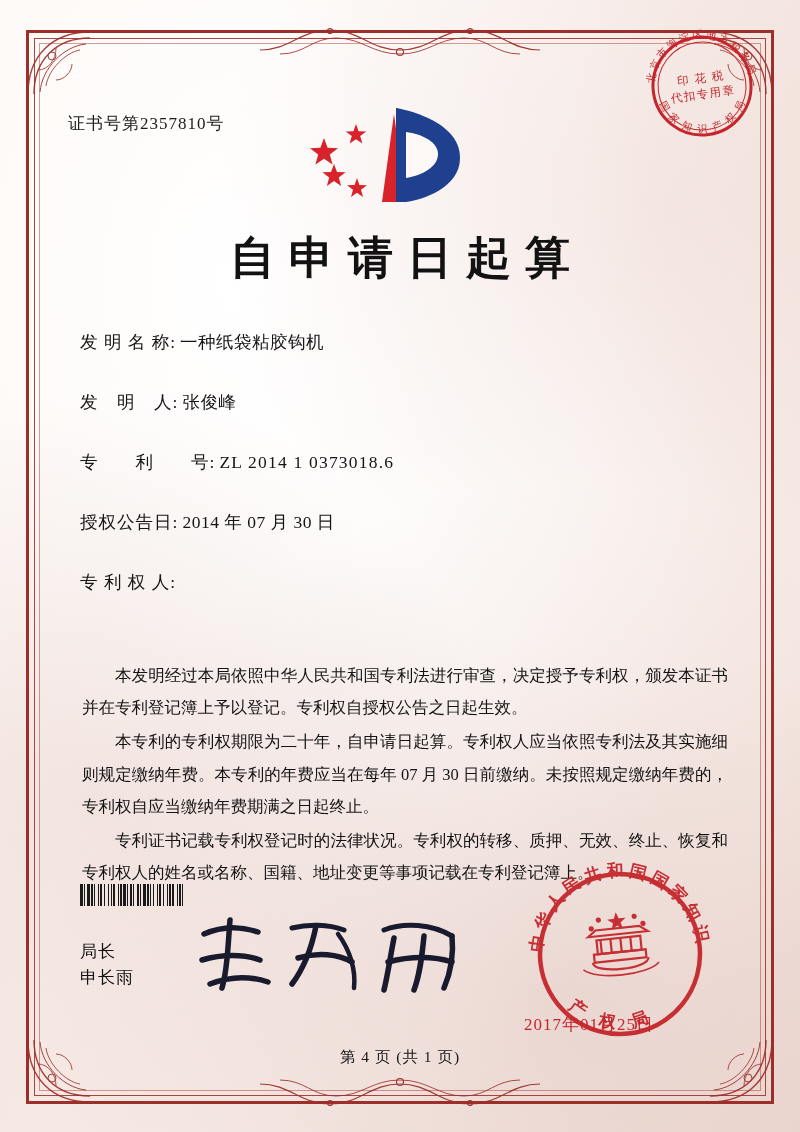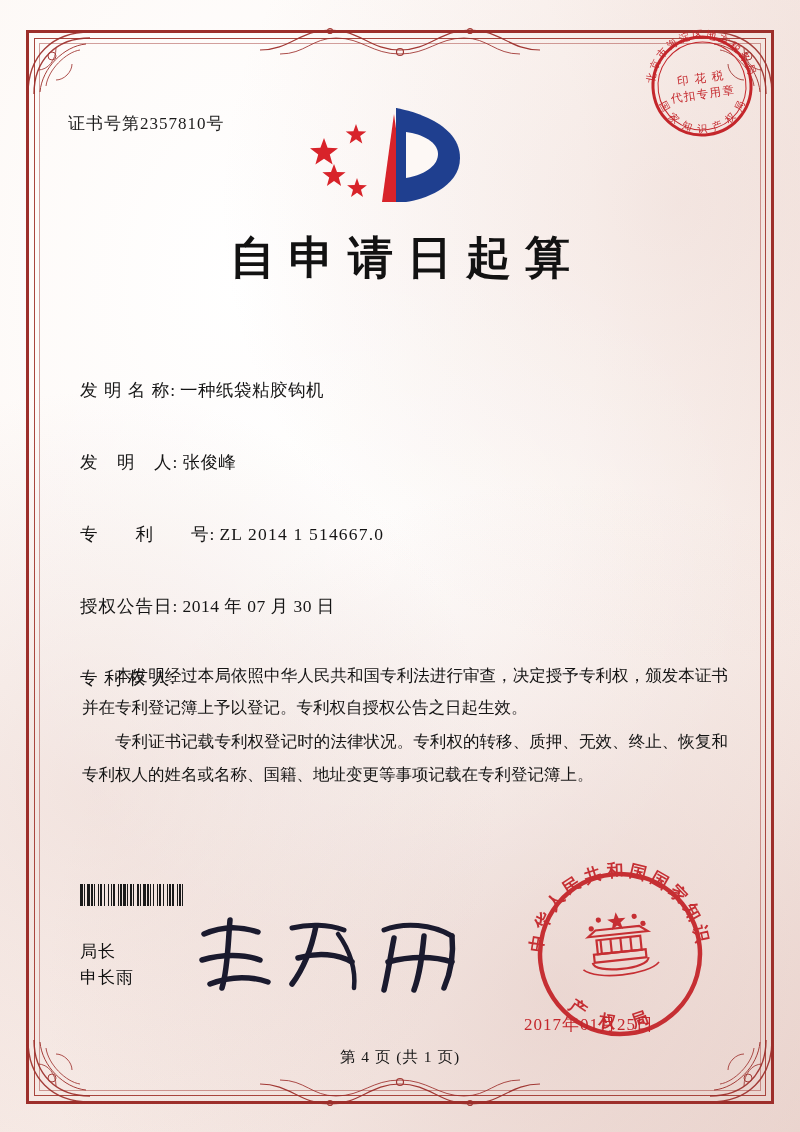--- a/index.html
+++ b/index.html
@@ -134,21 +134,20 @@
     left: 20px;
     right: 0;
     top: 270px;
   }
   .field-row {
     display: flex;
     align-items: baseline;
     margin-bottom: 36px;
     font-size: 17.5px;
     color: #151515;
-    margin-top: 48px;
   }
   .field-label {
     white-space: nowrap;
     letter-spacing: 1px;
   }
   .field-value {
     margin-left: 4px;
     letter-spacing: 0.5px;
   }
   .field-value.mono-ish {
@@ -359,33 +358,34 @@
       <div class="field-row">
         <span class="field-label">发 明 名 称:</span>
         <span class="field-value">一种纸袋粘胶钩机</span>
       </div>
       <div class="field-row">
         <span class="field-label">发　明　人:</span>
         <span class="field-value">张俊峰</span>
       </div>
       <div class="field-row">
         <span class="field-label">专　　利　　号:</span>
-        <span class="field-value mono-ish">ZL 2014 1 514667.0</span>
+        <span class="field-value mono-ish">ZL 2014 1 0373018.6</span>
       </div>
       <div class="field-row">
         <span class="field-label">授权公告日:</span>
         <span class="field-value">2014 年 07 月 30 日</span>
       </div>
       <div class="field-row">
         <span class="field-label">专 利 权 人:</span>
       </div>
     </div>
 
     <div class="paragraphs">
       <p>本发明经过本局依照中华人民共和国专利法进行审查，决定授予专利权，颁发本证书并在专利登记簿上予以登记。专利权自授权公告之日起生效。</p>
+      <p>本专利的专利权期限为二十年，自申请日起算。专利权人应当依照专利法及其实施细则规定缴纳年费。本专利的年费应当在每年 07 月 30 日前缴纳。未按照规定缴纳年费的，专利权自应当缴纳年费期满之日起终止。</p>
       <p>专利证书记载专利权登记时的法律状况。专利权的转移、质押、无效、终止、恢复和专利权人的姓名或名称、国籍、地址变更等事项记载在专利登记簿上。</p>
     </div>
 
     <div class="barcode">
         <i style="width: 3px;"></i>
         <i style="width: 1px; background: transparent;"></i>
         <i style="width: 1px;"></i>
         <i style="width: 2px; background: transparent;"></i>
         <i style="width: 3px;"></i>
         <i style="width: 1px; background: transparent;"></i>

